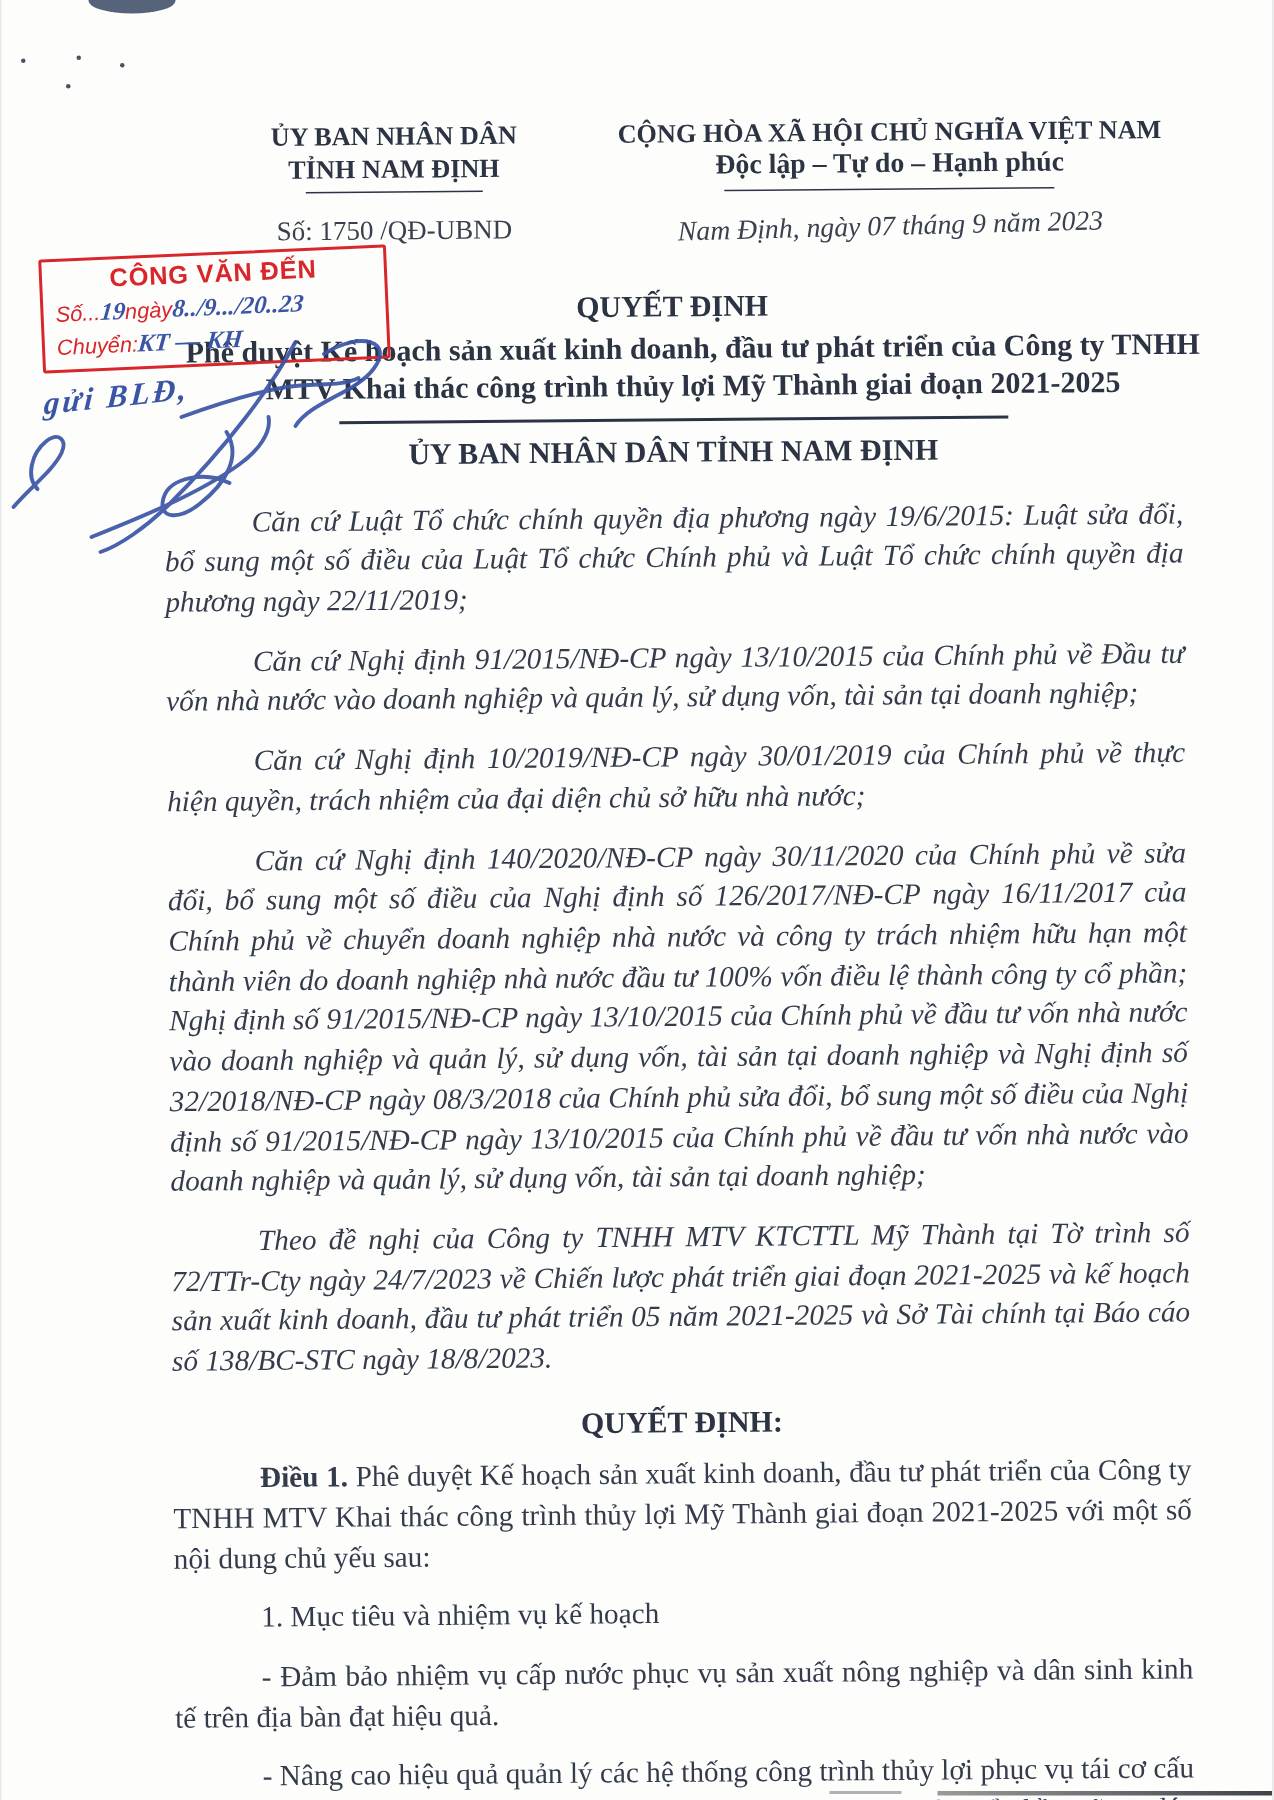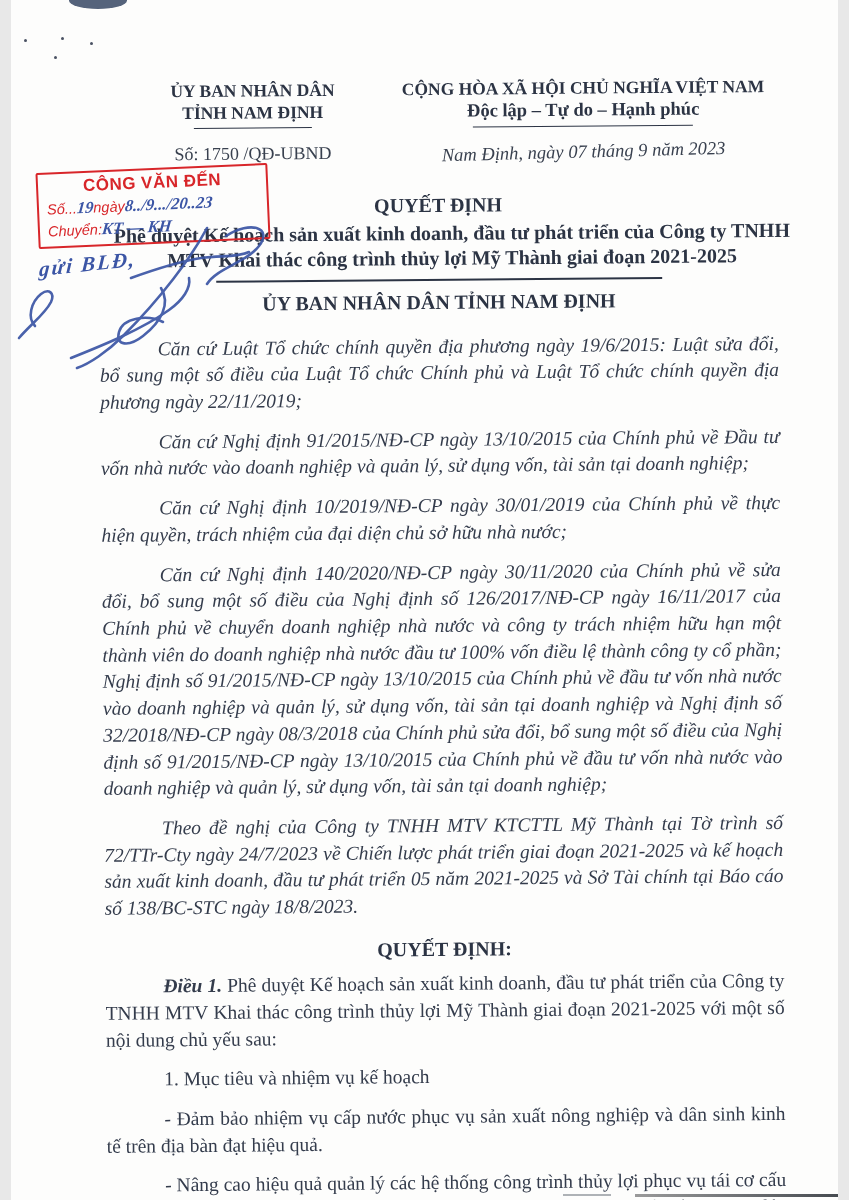--- a/index.html
+++ b/index.html
@@ -1,20 +1,21 @@
 <!DOCTYPE html>
 <html lang="vi"><head>
 <meta charset="utf-8">
 <style>
   html,body{margin:0;padding:0;background:#e8e8e8;}
   .page{
     position:relative;width:827px;height:1200px;margin:0 auto;
     background:#fdfdfc;overflow:hidden;
     font-family:"Liberation Serif","DejaVu Serif",serif;
     color:#343c4c;
+    padding-left:20px;
   }
   .doc{position:relative;padding:78px 60px 0 88px;transform:rotate(-0.5deg);transform-origin:50% 20%;}
   
   .hdr{display:flex;align-items:flex-start;}
   .hdr-left{width:290px;margin-left:18px;text-align:center;}
   .hdr-right{width:410px;margin-left:auto;text-align:center;}
   .hdr-bold{font-weight:bold;font-size:17.5px;line-height:1.28;color:#2c3444;}
   .hdr-ul{height:0;border-bottom:1.6px solid #2c3444;margin:3px auto 0;}
   .hdr-ul.left{width:118px;}
   .hdr-ul.right{width:220px;}
@@ -24,21 +25,21 @@
   .title-block{margin-top:30px;text-align:center;}
   .title-kind{font-size:20px;font-weight:bold;color:#2c3444;}
   .title-sub{font-size:20px;font-weight:bold;width:706px;margin:4px auto 0;line-height:1.24;color:#2c3444;}
   .title-rule{width:446px;height:0;border-bottom:2px solid #2c3444;margin:8px auto 10px;}
   .issuer{font-size:20px;font-weight:bold;margin-top:4px;color:#2c3444;}
   
   .body-text{margin-top:20px;font-size:19.5px;line-height:1.37;text-align:justify;}
   .para{margin:0 0 13px 0;text-indent:58px;}
   .para.italic{font-style:italic;}
   .decision-heading{text-align:center;font-size:20px;font-weight:bold;margin:16px 0 8px;text-indent:0;color:#2c3444;}
-  .b{font-weight:bold;font-style:italic;}
+  .b{font-weight:bold;}
   
   .stamp{
     position:absolute;left:26px;top:168px;width:212px;
     border:2.5px solid #d8262a;border-radius:2px;
     padding:3px 8px 5px;transform:rotate(-2.5deg);
     color:#d8262a;background:rgba(255,255,255,0.0);
     font-family:"Liberation Sans","DejaVu Sans",sans-serif;
   }
   .stamp-title{font-weight:bold;font-size:17px;text-align:center;letter-spacing:.5px;}
   .stamp-line{font-size:14.5px;font-style:italic;margin-top:2px;white-space:nowrap;}

